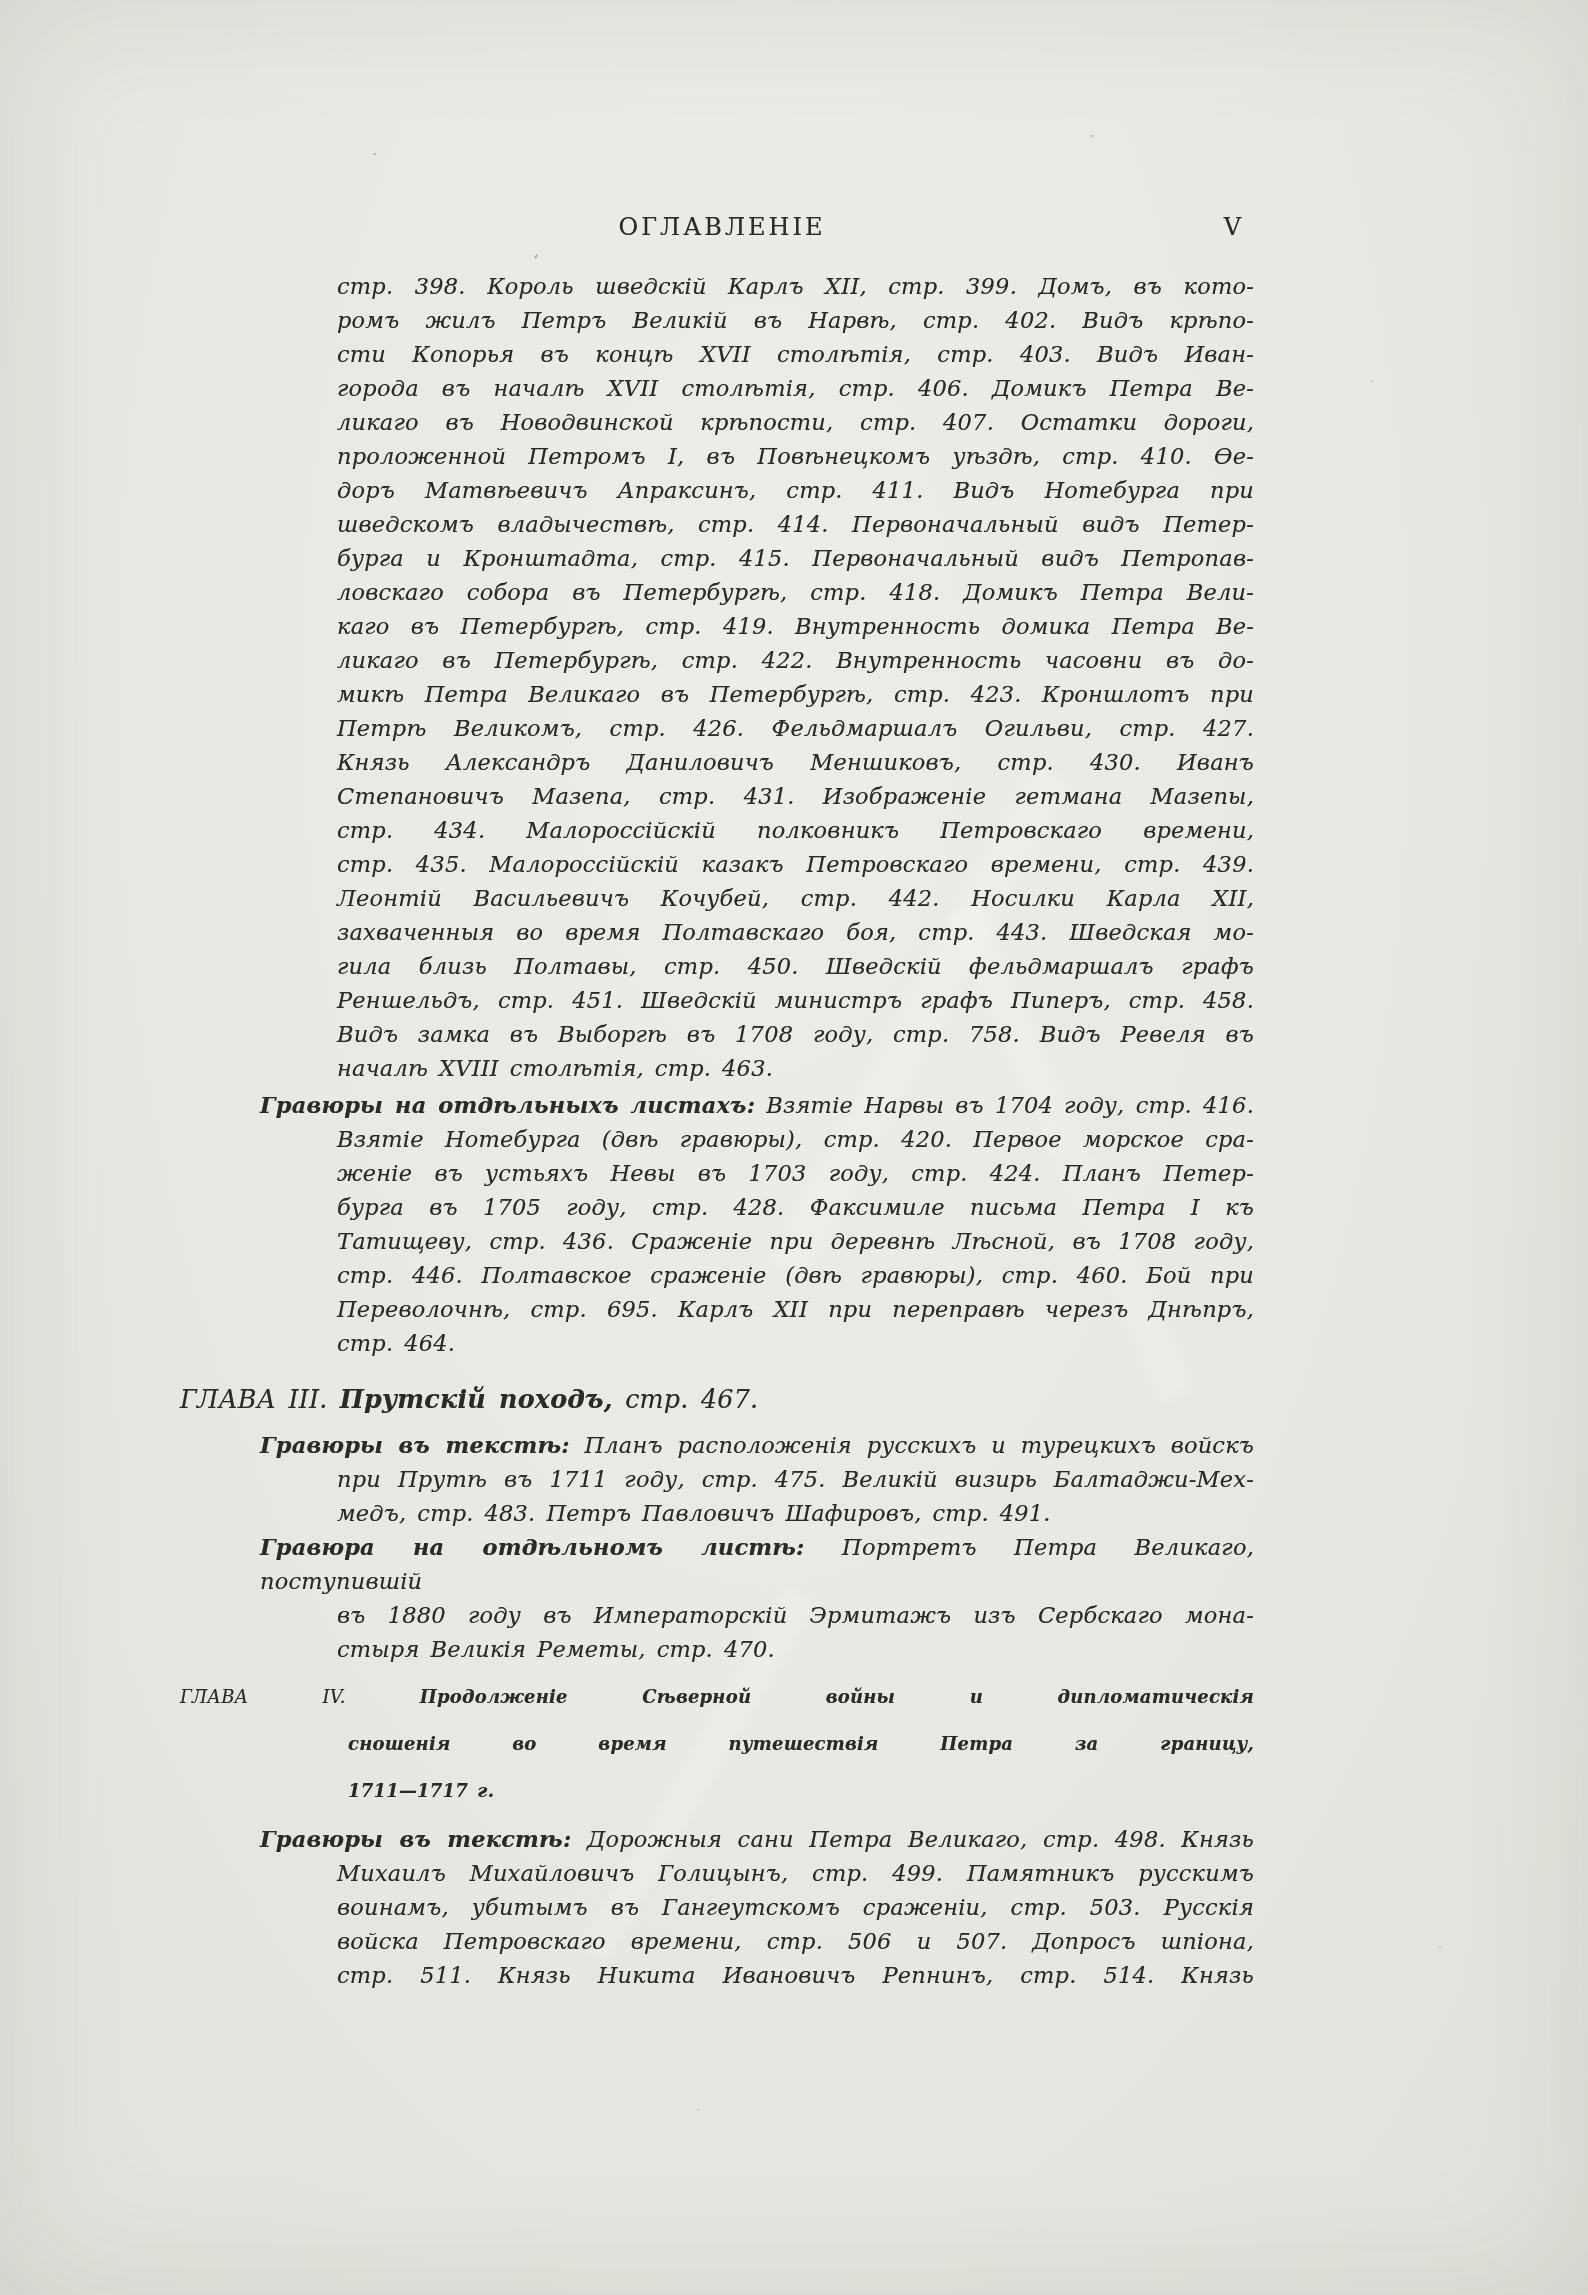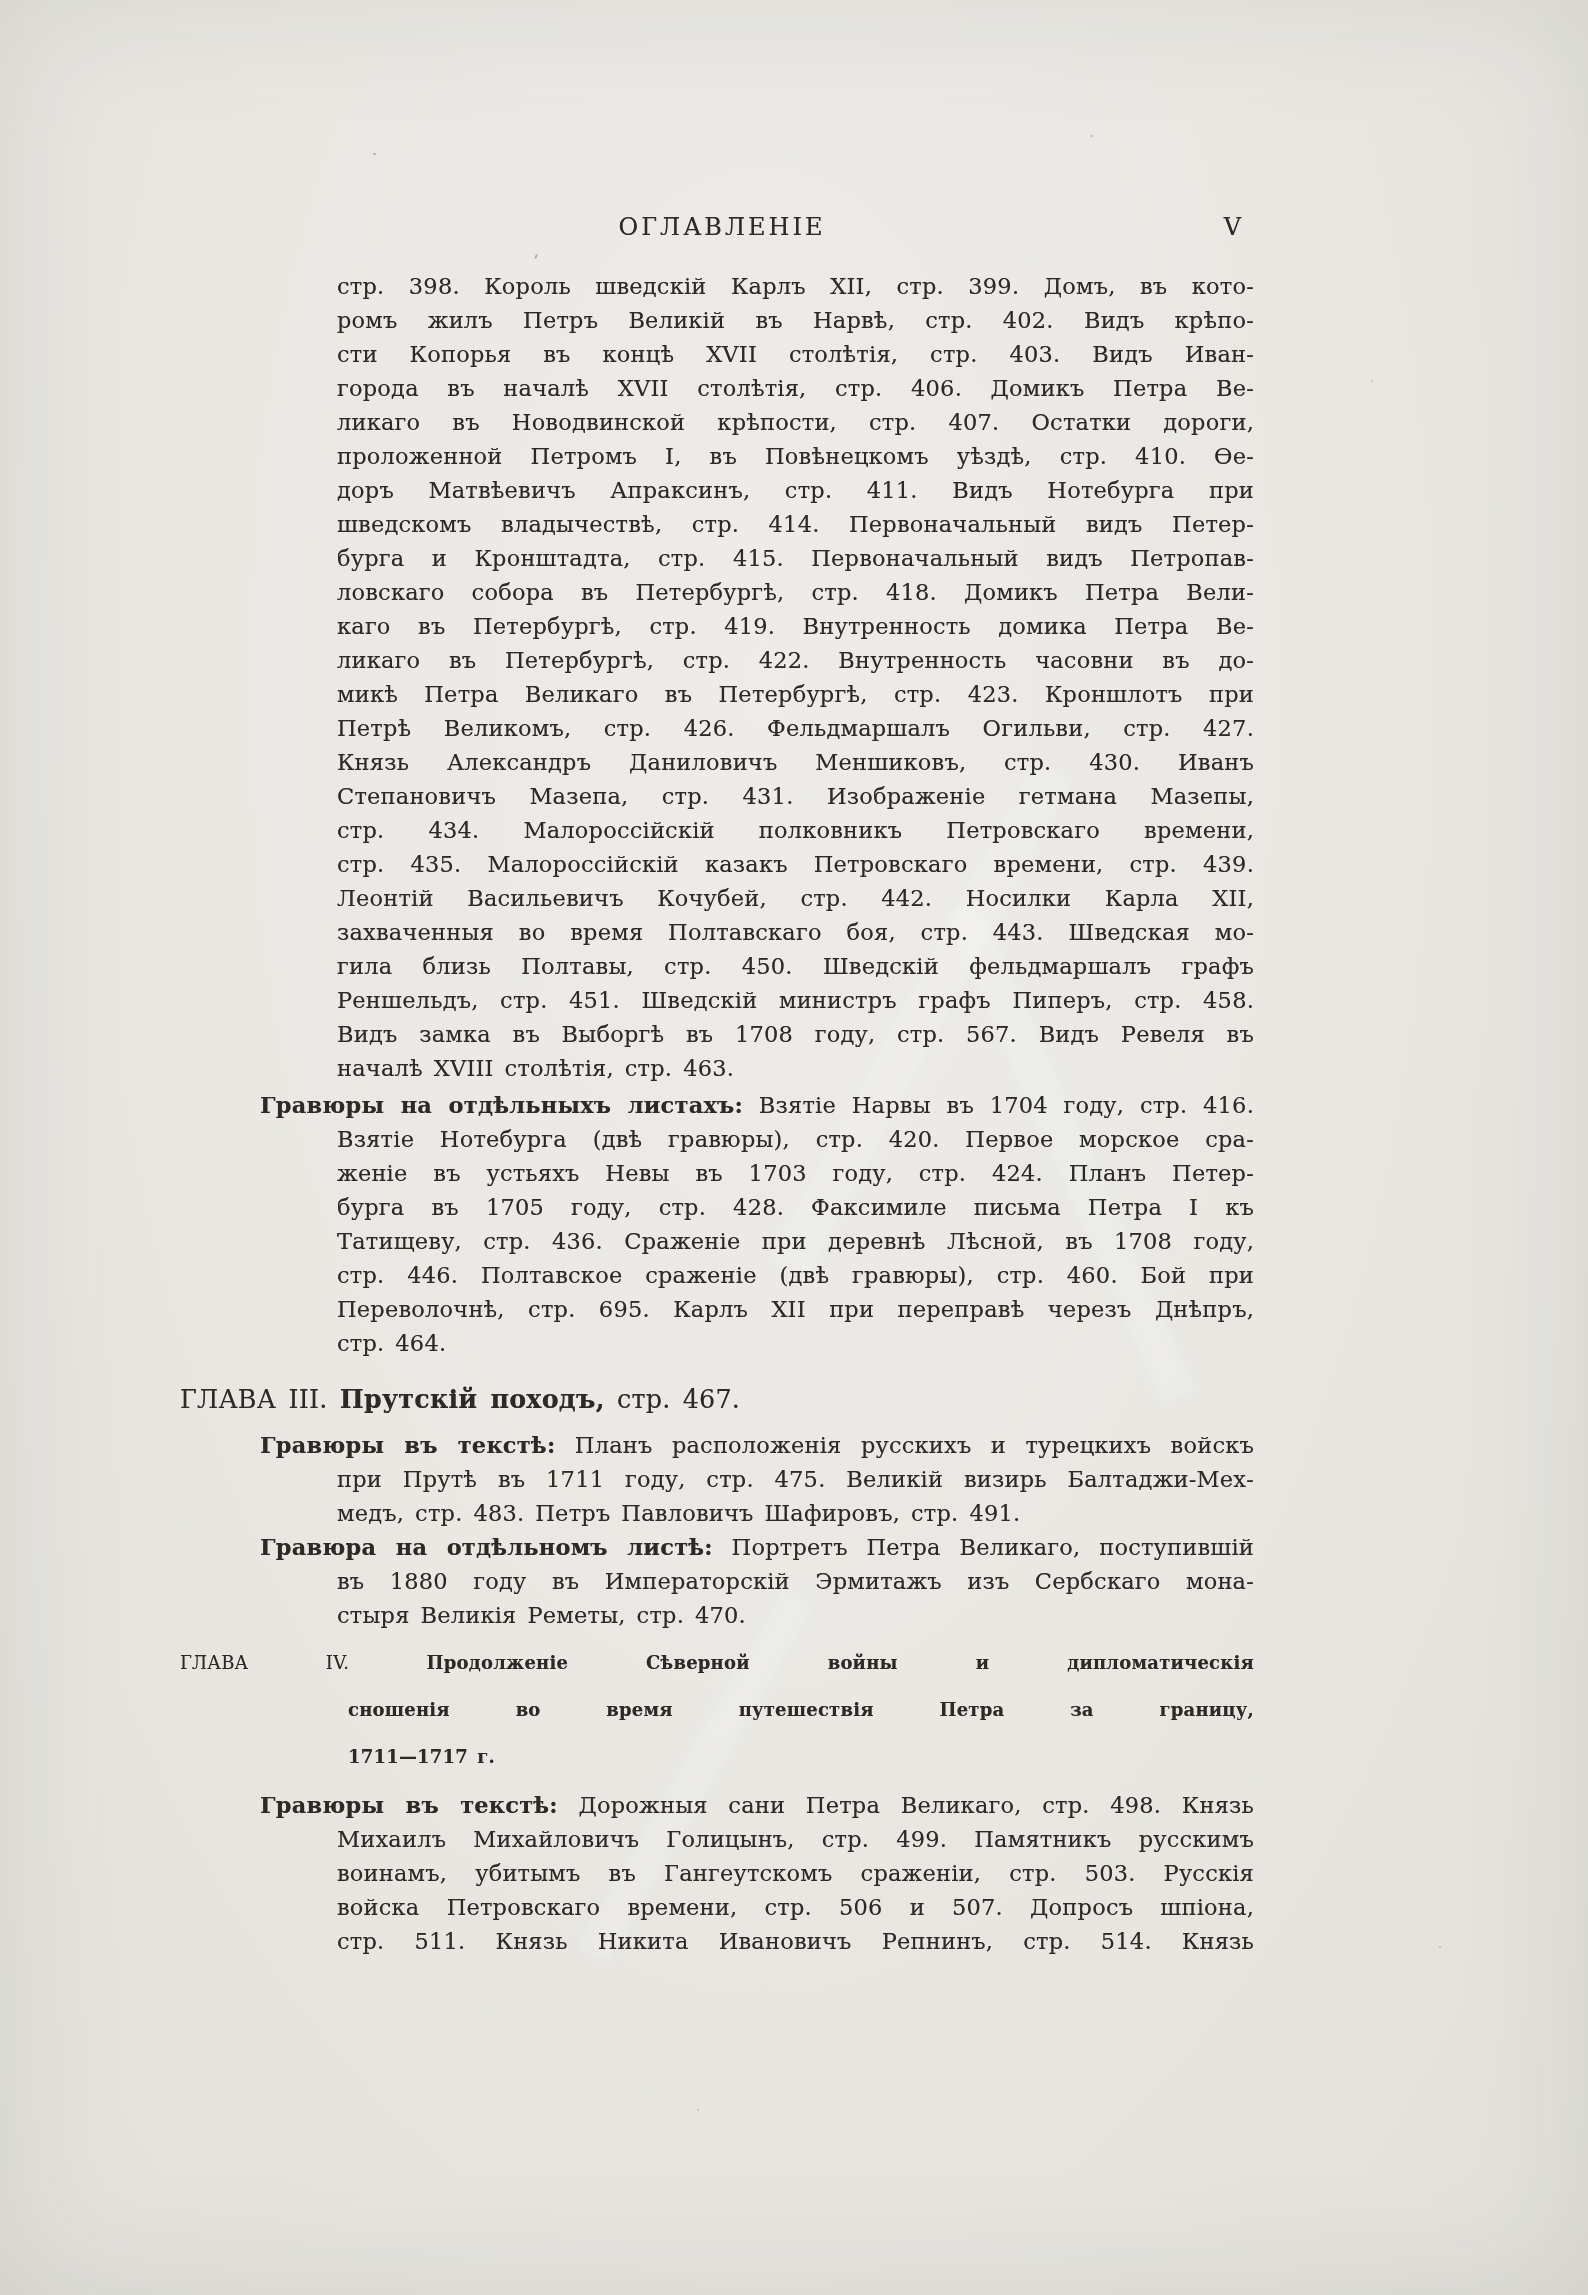--- a/index.html
+++ b/index.html
@@ -15,21 +15,21 @@
   .running-head{position:absolute;top:213px;left:0;width:100%;height:30px;}
   .rh-title{
     position:absolute;left:722px;transform:translateX(-50%);
     font-size:24px;letter-spacing:3px;white-space:nowrap;
     text-shadow:0 0 0.6px rgba(45,42,37,.5);
   }
   .rh-folio{
     position:absolute;right:348px;font-size:24px;
     text-shadow:0 0 0.6px rgba(45,42,37,.5);
   }
-  .toc{position:absolute;top:269px;left:0;width:100%;}
+  .toc{position:absolute;top:269px;left:0;width:100%;font-style:italic;}
   .sec{font-size:22.5px;line-height:34px;text-shadow:0 0 0.6px rgba(45,42,37,.45);}
   .line{word-spacing:.16em;letter-spacing:0.2px;}
   .just{text-align:justify;text-align-last:justify;text-justify:inter-word;}
   .flush{text-align:center;text-align-last:left;}
   .b{font-weight:700;}
   
   .ind-b{margin-left:337px;width:917px;}
   .ind-l{margin-left:260px;width:994px;}
   .ind-c{margin-left:180px;width:1074px;}
   .ind-cc{margin-left:348px;width:906px;}
@@ -84,21 +84,21 @@
         <div class="line ind-b just" data-name="toc-line"><span data-name="toc-text-run">микѣ Петра Великаго въ Петербургѣ, стр. 423. Кроншлотъ при</span></div>
         <div class="line ind-b just" data-name="toc-line"><span data-name="toc-text-run">Петрѣ Великомъ, стр. 426. Фельдмаршалъ Огильви, стр. 427.</span></div>
         <div class="line ind-b just" data-name="toc-line"><span data-name="toc-text-run">Князь Александръ Даниловичъ Меншиковъ, стр. 430. Иванъ</span></div>
         <div class="line ind-b just" data-name="toc-line"><span data-name="toc-text-run">Степановичъ Мазепа, стр. 431. Изображеніе гетмана Мазепы,</span></div>
         <div class="line ind-b just" data-name="toc-line"><span data-name="toc-text-run">стр. 434. Малороссійскій полковникъ Петровскаго времени,</span></div>
         <div class="line ind-b just" data-name="toc-line"><span data-name="toc-text-run">стр. 435. Малороссійскій казакъ Петровскаго времени, стр. 439.</span></div>
         <div class="line ind-b just" data-name="toc-line"><span data-name="toc-text-run">Леонтій Васильевичъ Кочубей, стр. 442. Носилки Карла XII,</span></div>
         <div class="line ind-b just" data-name="toc-line"><span data-name="toc-text-run">захваченныя во время Полтавскаго боя, стр. 443. Шведская мо-</span></div>
         <div class="line ind-b just" data-name="toc-line"><span data-name="toc-text-run">гила близь Полтавы, стр. 450. Шведскій фельдмаршалъ графъ</span></div>
         <div class="line ind-b just" data-name="toc-line"><span data-name="toc-text-run">Реншельдъ, стр. 451. Шведскій министръ графъ Пиперъ, стр. 458.</span></div>
-        <div class="line ind-b just" data-name="toc-line"><span data-name="toc-text-run">Видъ замка въ Выборгѣ въ 1708 году, стр. 567. Видъ Ревеля въ</span></div>
+        <div class="line ind-b just" data-name="toc-line"><span data-name="toc-text-run">Видъ замка въ Выборгѣ въ 1708 году, стр. 758. Видъ Ревеля въ</span></div>
         <div class="line ind-b flush" data-name="toc-line"><span data-name="toc-text-run">началѣ XVIII столѣтія, стр. 463.</span></div>
       </div>
       <div class="sec sec-body" data-name="toc-engravings-separate-leaves">
         <div class="line ind-l just" data-name="toc-line"><span class="b" data-name="bold-leader-text">Гравюры на отдѣльныхъ листахъ:</span><span data-name="toc-text-run"> Взятіе Нарвы въ 1704 году, стр. 416.</span></div>
         <div class="line ind-b just" data-name="toc-line"><span data-name="toc-text-run">Взятіе Нотебурга (двѣ гравюры), стр. 420. Первое морское сра-</span></div>
         <div class="line ind-b just" data-name="toc-line"><span data-name="toc-text-run">женіе въ устьяхъ Невы въ 1703 году, стр. 424. Планъ Петер-</span></div>
         <div class="line ind-b just" data-name="toc-line"><span data-name="toc-text-run">бурга въ 1705 году, стр. 428. Факсимиле письма Петра I къ</span></div>
         <div class="line ind-b just" data-name="toc-line"><span data-name="toc-text-run">Татищеву, стр. 436. Сраженіе при деревнѣ Лѣсной, въ 1708 году,</span></div>
         <div class="line ind-b just" data-name="toc-line"><span data-name="toc-text-run">стр. 446. Полтавское сраженіе (двѣ гравюры), стр. 460. Бой при</span></div>
         <div class="line ind-b just" data-name="toc-line"><span data-name="toc-text-run">Переволочнѣ, стр. 695. Карлъ XII при переправѣ черезъ Днѣпръ,</span></div>

